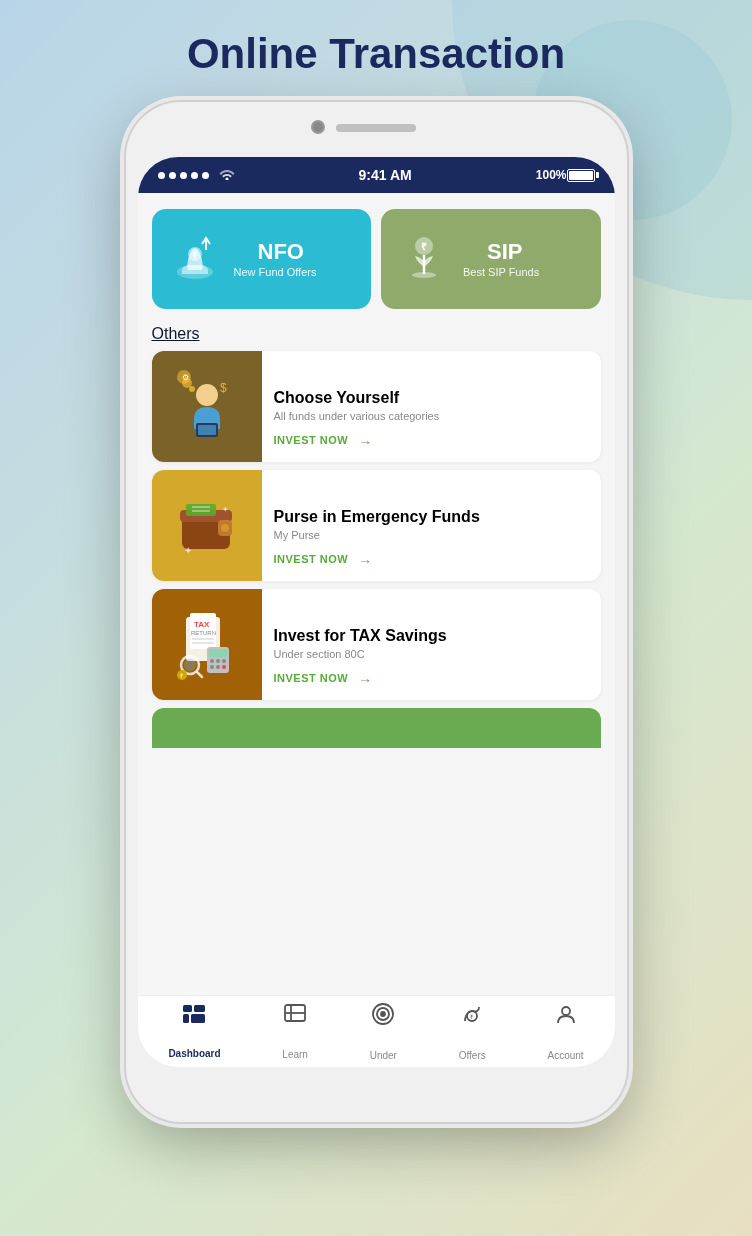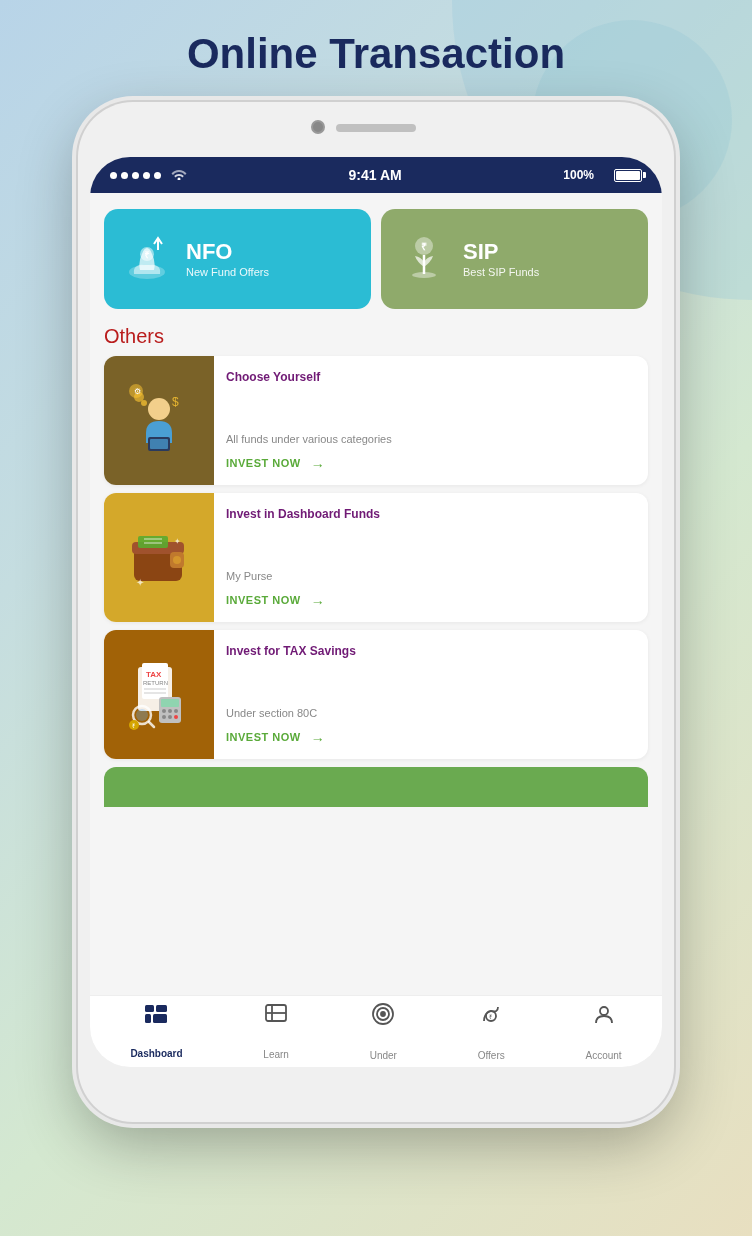--- a/index.html
+++ b/index.html
@@ -36,21 +36,21 @@
       font-weight: 800;
       color: #1a2a5e;
       margin-top: 30px;
       margin-bottom: 24px;
       z-index: 1;
       text-align: center;
     }
 
     
     .phone-frame {
-      width: 596px;
+      width: 501px;
       height: 1020px;
       background: #f0f0f0;
       border-radius: 55px;
       box-shadow:
         0 0 0 2px #d0d0d0,
         0 0 0 6px #e8e8e8,
         0 20px 60px rgba(0,0,0,0.3);
       position: relative;
       overflow: hidden;
       z-index: 1;
@@ -122,21 +122,21 @@
       color: white;
       font-size: 14px;
       font-weight: 600;
     }
     .status-battery {
       color: white;
       font-size: 12px;
       font-weight: 600;
       display: flex;
       align-items: center;
-      gap: 20px;
+      gap: 0;
     }
     .battery-bar {
       width: 28px;
       height: 13px;
       border: 1.5px solid white;
       border-radius: 2px;
       position: relative;
       display: flex;
       align-items: center;
       padding: 1px;
@@ -200,33 +200,35 @@
       height: 54px;
       display: flex;
       align-items: center;
       justify-content: center;
     }
     .card-text-group { color: white; }
     .card-label-main {
       font-size: 22px;
       font-weight: 700;
       line-height: 1.1;
+      margin-left: 24px;
     }
     .card-label-sub {
       font-size: 11px;
       opacity: 0.9;
       margin-top: 2px;
     }
 
     
     .others-label {
       padding: 4px 14px 8px;
-      font-size: 20px;
-      color: #b91c1c;
+      font-size: 16px;
+      color: #0f172a;
       flex-shrink: 0;
+      text-decoration: underline;
     }
 
     
     .invest-list {
       display: flex;
       flex-direction: column;
       gap: 8px;
       padding: 0 14px 8px;
       flex-shrink: 0;
     }
@@ -250,30 +252,30 @@
     .thumb-emergency { background: #d4a82a; }
     .thumb-tax { background: #a16207; }
 
     .invest-info {
       padding: 14px 12px;
       display: flex;
       flex-direction: column;
       justify-content: center;
     }
     .invest-title {
-      font-size: 12px;
+      font-size: 16px;
       font-weight: 700;
-      color: #701a75;
+      color: #000000;
       margin-bottom: 3px;
+      margin-top: 24px;
     }
     .invest-subtitle {
       font-size: 11px;
       color: #888;
       margin-bottom: 10px;
-      margin-top: 46px;
     }
     .invest-now-btn {
       display: flex;
       align-items: center;
       gap: 10px;
       font-size: 11px;
       font-weight: 700;
       color: #5aaa3a;
       letter-spacing: 0.5px;
       cursor: pointer;
@@ -457,21 +459,21 @@
 
               <rect x="14" y="18" width="30" height="12" rx="2" fill="#5aaa30" opacity="0.9"></rect>
               <line x1="20" y1="21" x2="38" y2="21" stroke="rgba(255,255,255,0.5)" stroke-width="1.5"></line>
               <line x1="20" y1="25" x2="38" y2="25" stroke="rgba(255,255,255,0.5)" stroke-width="1.5"></line>
 
               <text x="12" y="68" font-size="10" fill="rgba(255,255,255,0.7)">✦</text>
               <text x="50" y="26" font-size="8" fill="rgba(255,255,255,0.7)">✦</text>
             </svg>
           </div>
           <div class="invest-info">
-            <div class="invest-title">Invest in Dashboard Funds</div>
+            <div class="invest-title">Purse in Emergency Funds</div>
             <div class="invest-subtitle">My Purse</div>
             <div class="invest-now-btn">
               <span>INVEST NOW</span>
               <span class="arrow-right">→</span>
             </div>
           </div>
         </div>
 
         <div class="invest-item">
           <div class="invest-thumb thumb-tax">

